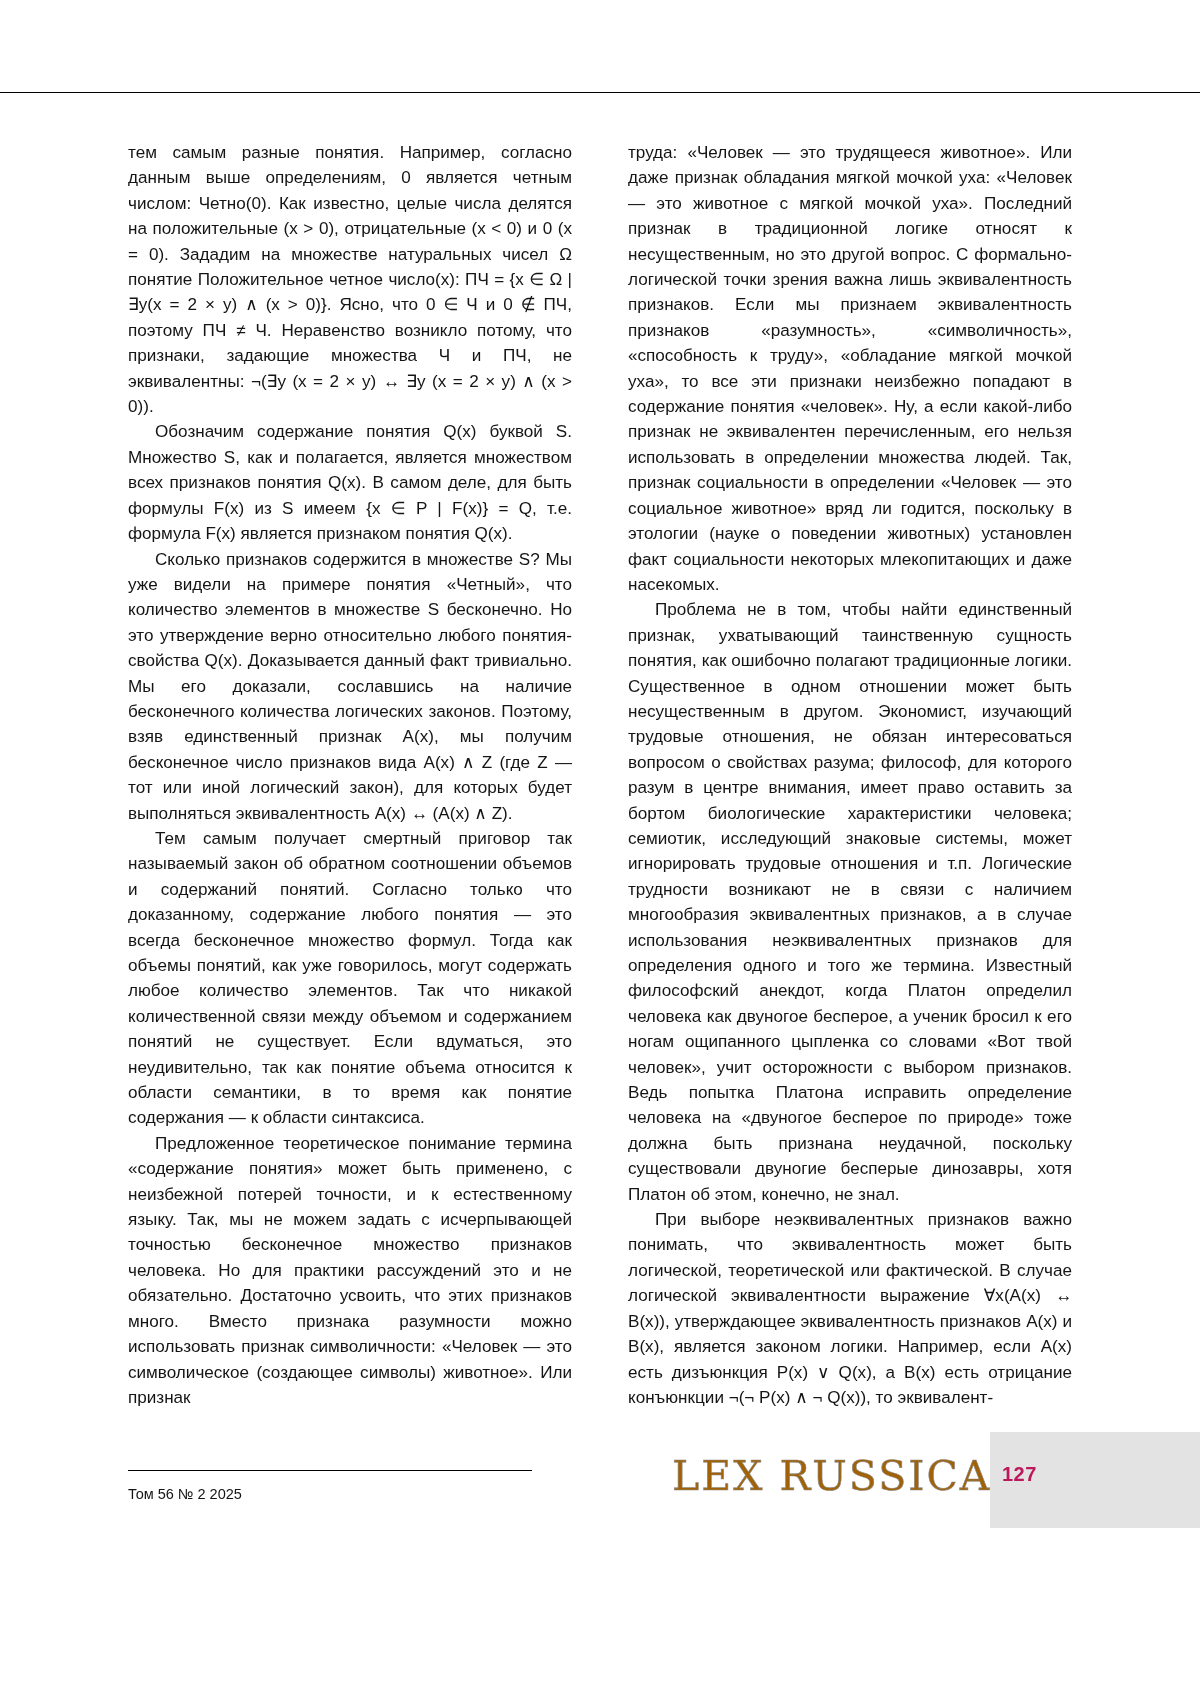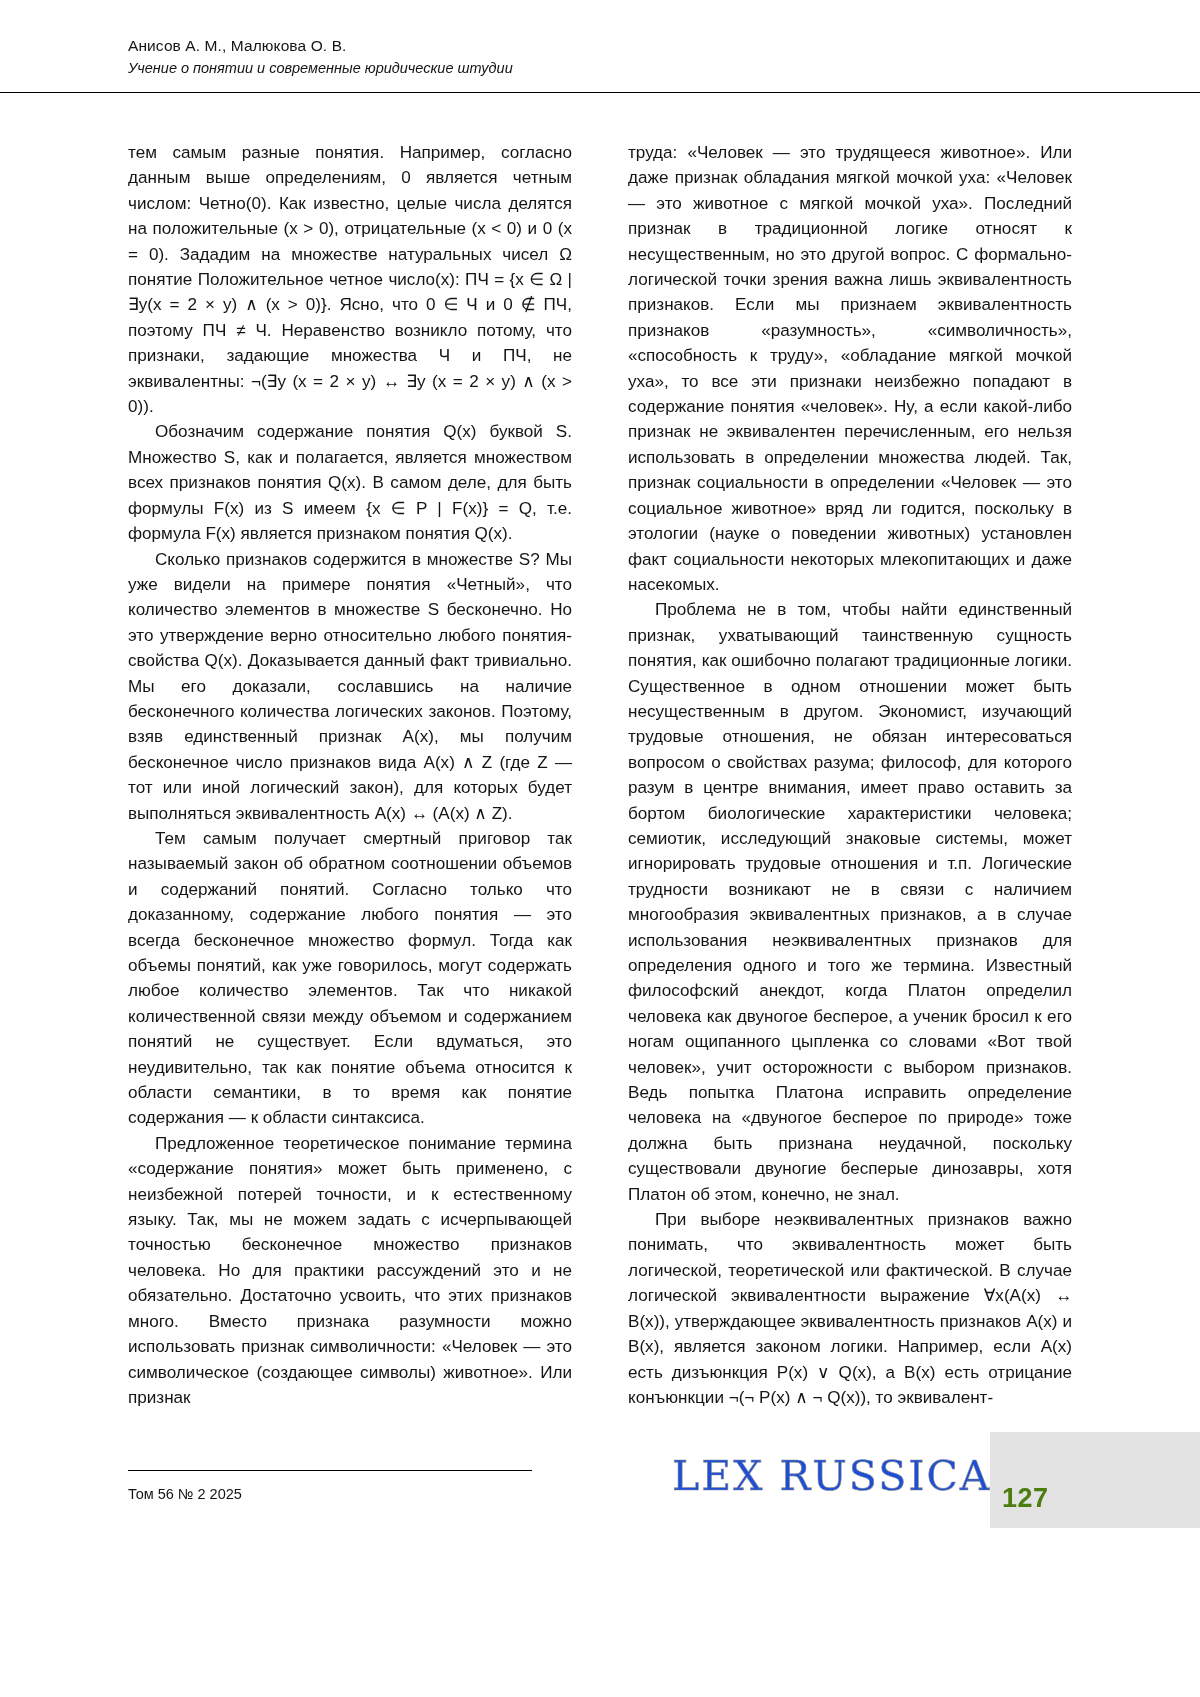--- a/index.html
+++ b/index.html
@@ -96,53 +96,48 @@
   }
   .journal-logo {
     position: absolute;
     left: 672px;
     top: 1452px;
     width: 300px;
     text-align: center;
     font-family: "DejaVu Serif", serif;
     font-size: 41px;
     letter-spacing: 2px;
-    color: #1d4ed8;
+    color: #a16207;
     -webkit-text-stroke: 0.6px #8d8d8d;
     font-weight: normal;
     white-space: nowrap;
   }
   .page-number-box {
     position: absolute;
     left: 990px;
     top: 1432px;
     width: 210px;
     height: 96px;
     background: #e3e3e3;
   }
   .page-number {
     position: absolute;
     left: 1002px;
     top: 1463px;
-    font-size: 27px;
+    font-size: 20px;
     font-weight: bold;
-    color: #4d7c0f;
+    color: #be185d;
     letter-spacing: 0.5px;
-    margin-top: 20px;
   }
 </style>
 </head>
 <body>
 
 <div class="page">
 
-  <div class="runhead">
-    <div class="authors">Анисов А. М., Малюкова О. В.</div>
-    <div class="title">Учение о понятии и современные юридические штудии</div>
-  </div>
   <div class="rule-top"></div>
 
   <div class="columns">
 
     <div class="col">
       <p class="noindent">тем самым разные понятия. Например, согласно данным выше определениям, 0 является четным числом: Четно(0). Как известно, целые числа делятся на положительные (x &gt; 0), отрицательные (x &lt; 0) и 0 (x = 0). Зададим на множестве натуральных чисел Ω понятие Положительное четное число(x): ПЧ = {x ∈ Ω | ∃y(x = 2 × y) ∧ (x &gt; 0)}. Ясно, что 0 ∈ Ч и 0 ∉ ПЧ, поэтому ПЧ ≠ Ч. Неравенство возникло потому, что признаки, задающие множества Ч и ПЧ, не эквивалентны: ¬(∃y (x = 2 × y) ↔ ∃y (x = 2 × y) ∧ (x &gt; 0)).</p>
       <p>Обозначим содержание понятия Q(x) буквой S. Множество S, как и полагается, является множеством всех признаков понятия Q(x). В самом деле, для быть формулы F(x) из S имеем {x ∈ P | F(x)} = Q, т.е. формула F(x) является признаком понятия Q(x).</p>
       <p>Сколько признаков содержится в множестве S? Мы уже видели на примере понятия «Четный», что количество элементов в множестве S бесконечно. Но это утверждение верно относительно любого понятия-свойства Q(x). Доказывается данный факт тривиально. Мы его доказали, сославшись на наличие бесконечного количества логических законов. Поэтому, взяв единственный признак A(x), мы получим бесконечное число признаков вида A(x) ∧ Z (где Z — тот или иной логический закон), для которых будет выполняться эквивалентность A(x) ↔ (A(x) ∧ Z).</p>
       <p>Тем самым получает смертный приговор так называемый закон об обратном соотношении объемов и содержаний понятий. Согласно только что доказанному, содержание любого понятия — это всегда бесконечное множество формул. Тогда как объемы понятий, как уже говорилось, могут содержать любое количество элементов. Так что никакой количественной связи между объемом и содержанием понятий не существует. Если вдуматься, это неудивительно, так как понятие объема относится к области семантики, в то время как понятие содержания — к области синтаксиса.</p>
       <p>Предложенное теоретическое понимание термина «содержание понятия» может быть применено, с неизбежной потерей точности, и к естественному языку. Так, мы не можем задать с исчерпывающей точностью бесконечное множество признаков человека. Но для практики рассуждений это и не обязательно. Достаточно усвоить, что этих признаков много. Вместо признака разумности можно использовать признак символичности: «Человек — это символическое (создающее символы) животное». Или признак</p>

